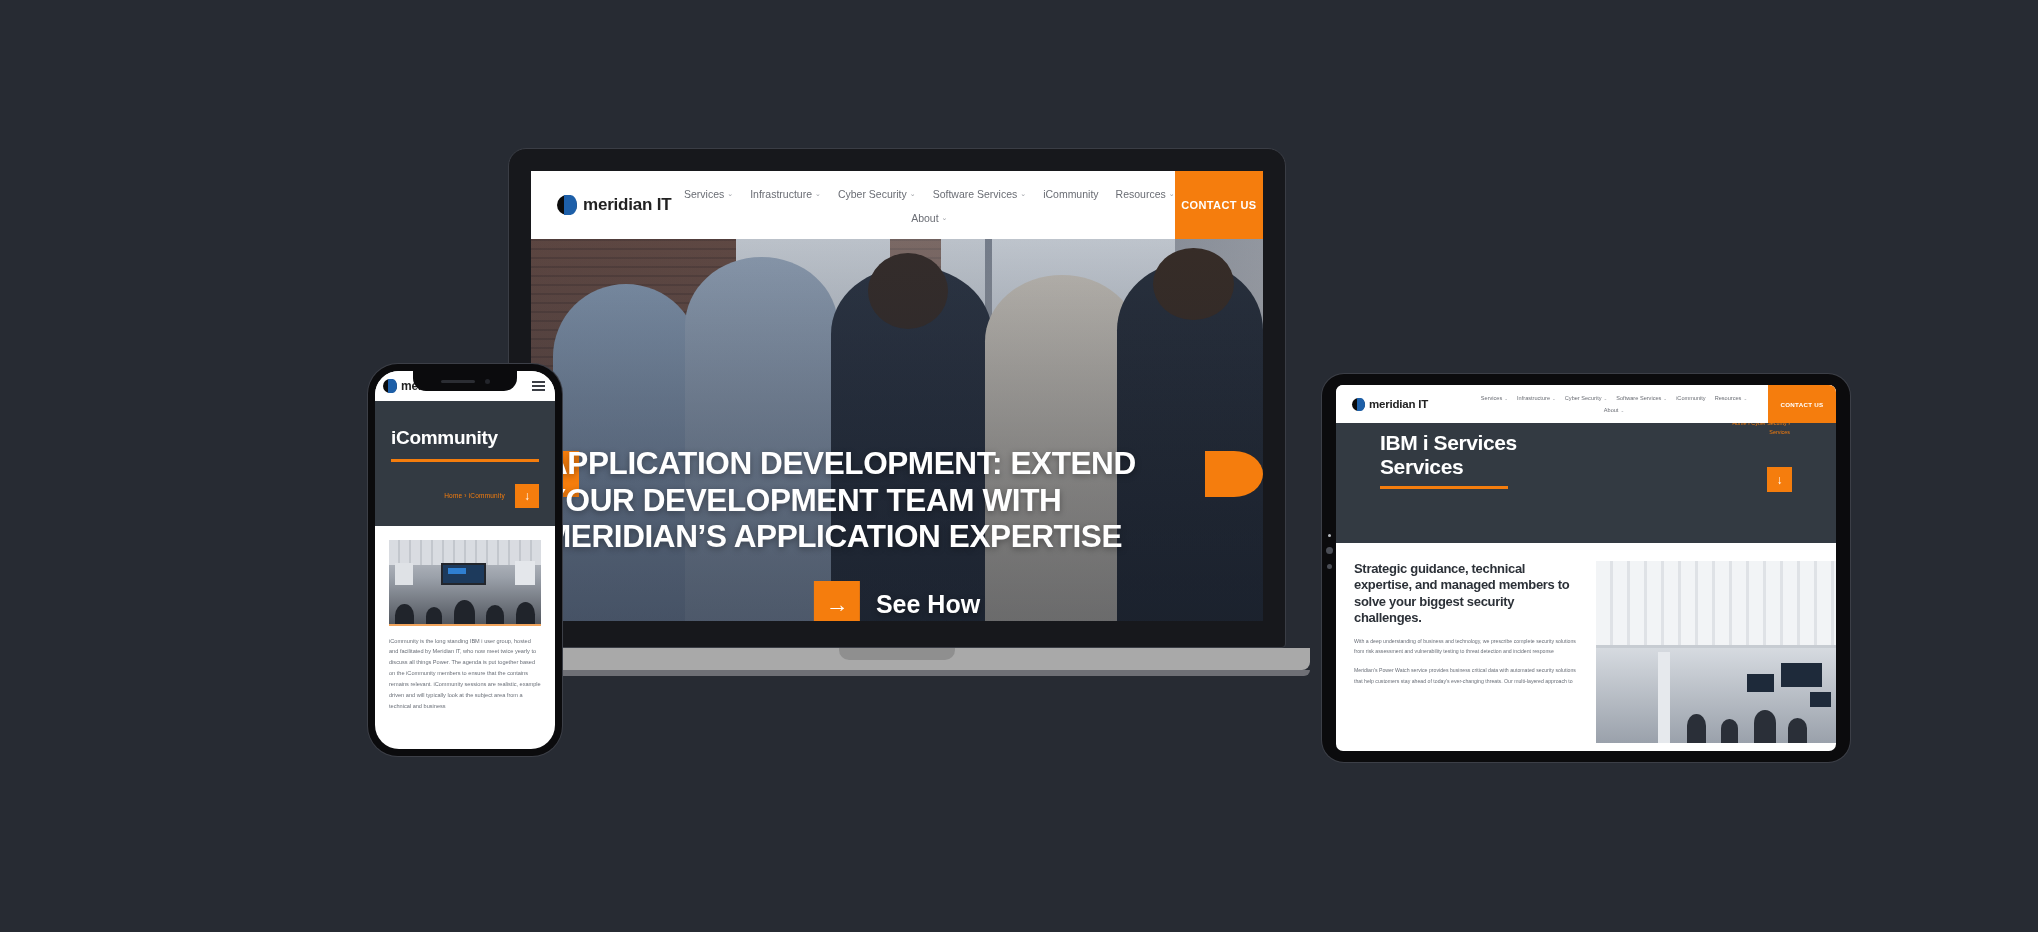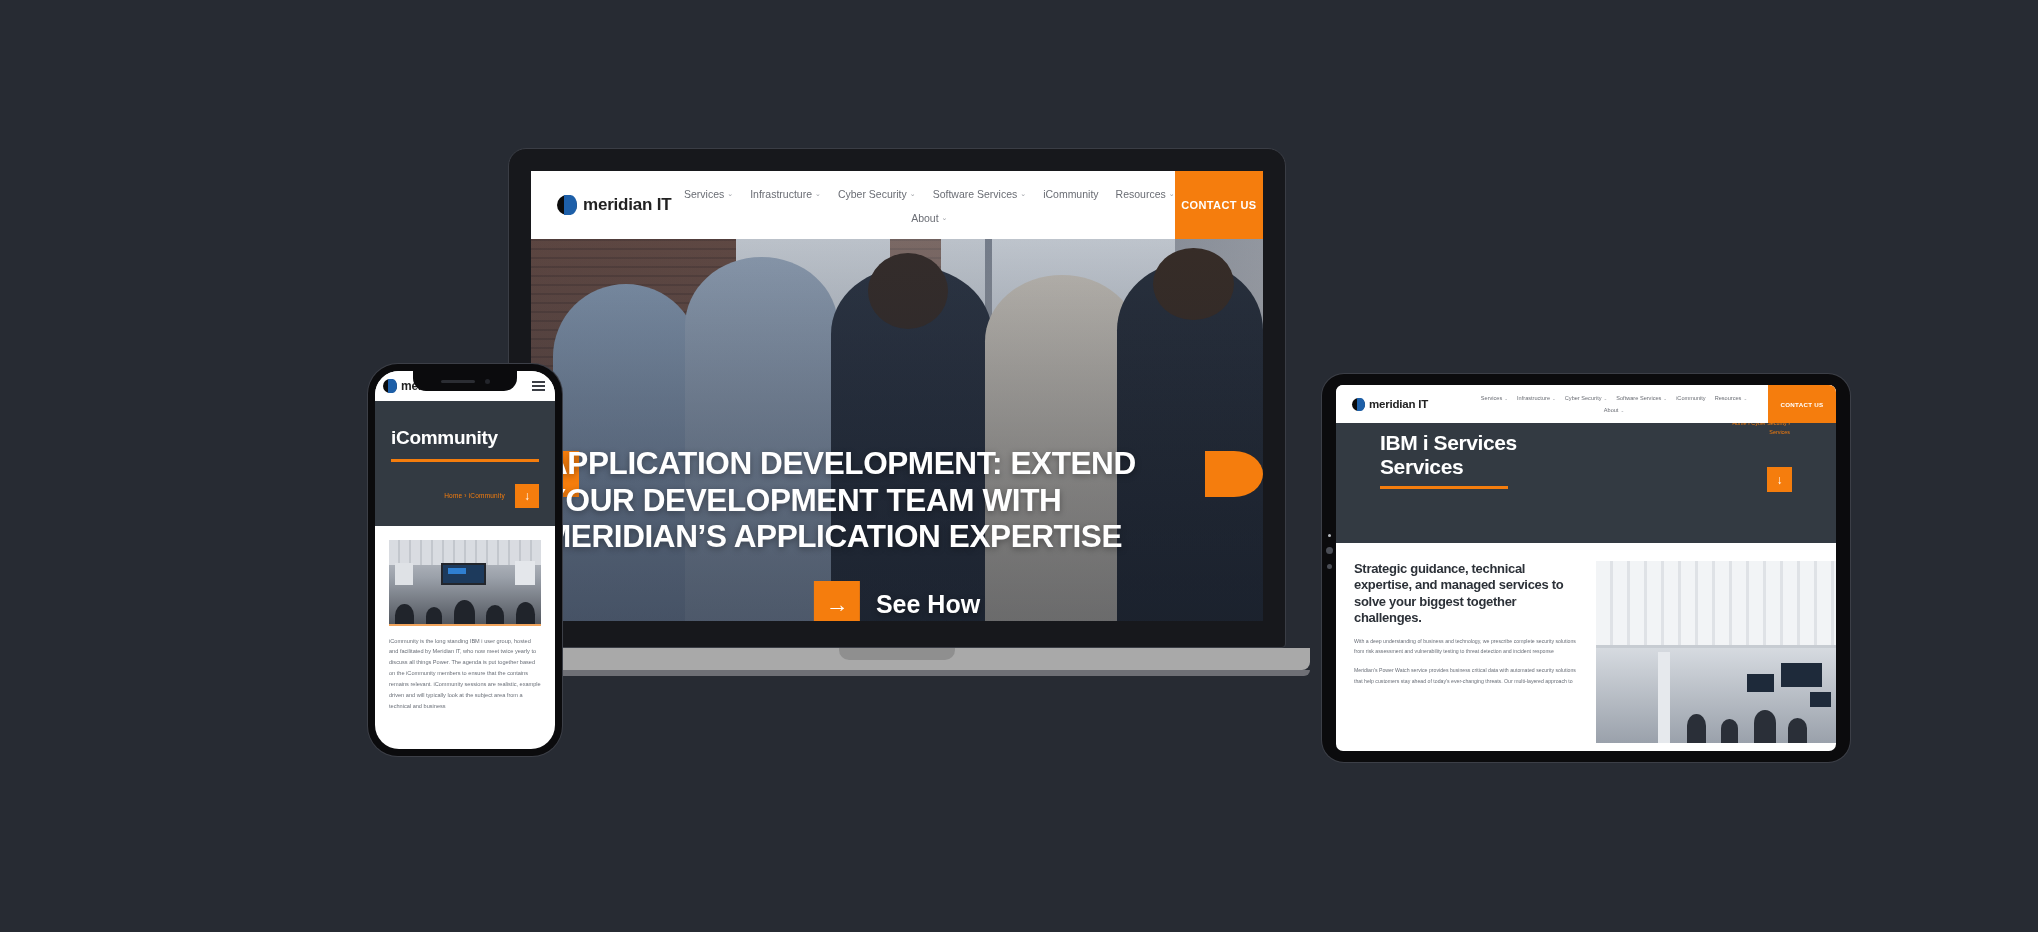--- a/index.html
+++ b/index.html
@@ -440,21 +440,21 @@
           <div class="t-hero-title">
             <div>IBM i Services</div>
             <div>Services</div>
           </div>
           <div class="t-hero-rule"></div>
           <div class="t-arrow-btn">↓</div>
         </div>
 
         <div class="t-main">
           <div class="t-col-left">
-            <div class="t-h2">Strategic guidance, technical expertise, and managed services to solve your biggest together challenges.</div>
+            <div class="t-h2">Strategic guidance, technical expertise, and managed members to solve your biggest security challenges.</div>
             <div class="t-p">With a deep understanding of business and technology, we prescribe complete security solutions from risk assessment and vulnerability testing to threat detection and incident response</div>
             <div class="t-p">Meridian's Power Watch service provides business critical data with automated security solutions that help customers stay ahead of today's ever-changing threats. Our multi-layered approach to</div>
           </div>
           <div class="t-col-right">
             <div class="tr-ceil"></div>
             <div class="tr-beam"></div>
             <div class="tr-col"></div>
             <div class="tr-mon tr-m1"></div>
             <div class="tr-mon tr-m2"></div>
             <div class="tr-mon tr-m3"></div>

